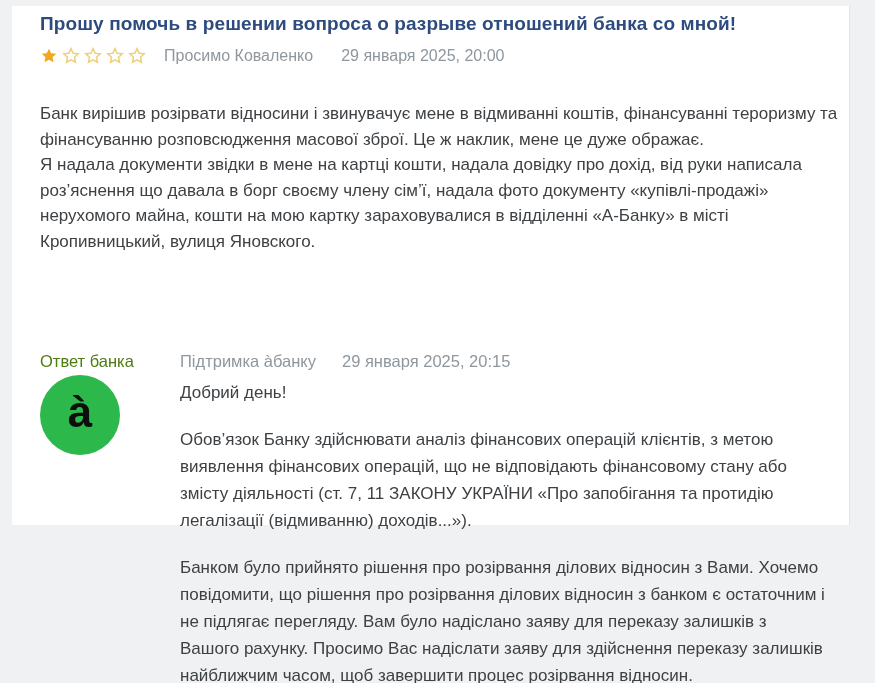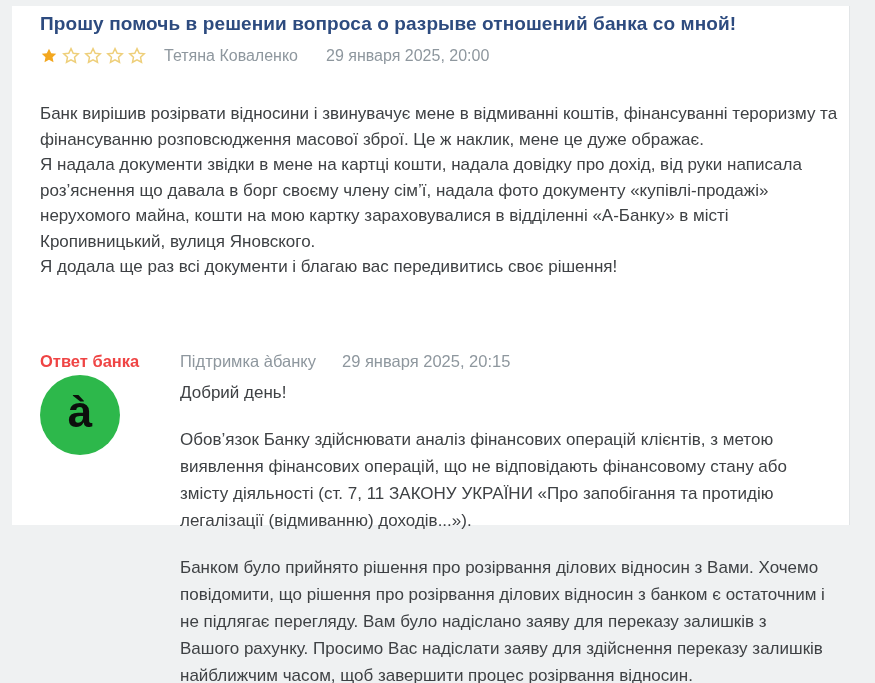--- a/index.html
+++ b/index.html
@@ -36,21 +36,21 @@
   }
   .review-body {
     position:absolute; left:28px; top:95px; width:800px;
     font-size:17px; line-height:25.5px; color:#3e4144;
   }
   .resp-header {
     position:absolute; left:28px; top:345px;
     display:flex; align-items:center; height:20px; width:780px;
   }
   .resp-label {
-    width:140px; font-size:16.5px; font-weight:bold; color:#ef4444;
+    width:140px; font-size:16.5px; font-weight:normal; color:#4d7c0f;
   }
   .resp-author { font-size:16.5px; margin-right:26px;text-align:right; }
   .resp-date { font-size:16.5px; }
   .avatar {
     position:absolute; left:28px; top:369px;
     width:80px; height:80px; border-radius:50%;
     background:#2db84b;
     display:flex; align-items:center; justify-content:center;
   }
   .avatar-letter {
@@ -82,29 +82,28 @@
         <svg class="star empty" viewBox="0 0 24 24">
           <path d="M12 2.2l2.95 6.1 6.7.8-4.95 4.6 1.3 6.6L12 17l-6 3.3 1.3-6.6-4.95-4.6 6.7-.8z"></path>
         </svg>
         <svg class="star empty" viewBox="0 0 24 24">
           <path d="M12 2.2l2.95 6.1 6.7.8-4.95 4.6 1.3 6.6L12 17l-6 3.3 1.3-6.6-4.95-4.6 6.7-.8z"></path>
         </svg>
         <svg class="star empty" viewBox="0 0 24 24">
           <path d="M12 2.2l2.95 6.1 6.7.8-4.95 4.6 1.3 6.6L12 17l-6 3.3 1.3-6.6-4.95-4.6 6.7-.8z"></path>
         </svg>
       </span>
-    <span class="gray-text author">Тетяна Коваленко</span>
+    <span class="gray-text author">Просимо Коваленко</span>
     <span class="gray-text">29 января 2025, 20:00</span>
   </div>
 
 
   <div class="review-body">
     <div>Банк вирішив розірвати відносини і звинувачує мене в відмиванні коштів, фінансуванні тероризму та фінансуванню розповсюдження масової зброї. Це ж наклик, мене це дуже ображає.</div>
     <div>Я надала документи звідки в мене на картці кошти, надала довідку про дохід, від руки написала роз’яснення що давала в борг своєму члену сім’ї, надала фото документу «купівлі-продажі» нерухомого майна, кошти на мою картку зараховувалися в відділенні «А-Банку» в місті Кропивницький, вулиця Яновского.</div>
-    <div>Я додала ще раз всі документи і благаю вас передивитись своє рішення!</div>
   </div>
 
   <div class="resp-header">
     <span class="resp-label">Ответ банка</span>
     <span class="resp-author gray-text">Підтримка àбанку</span>
     <span class="resp-date gray-text">29 января 2025, 20:15</span>
   </div>
 
   <div class="avatar">
     <span class="avatar-letter">à</span>

